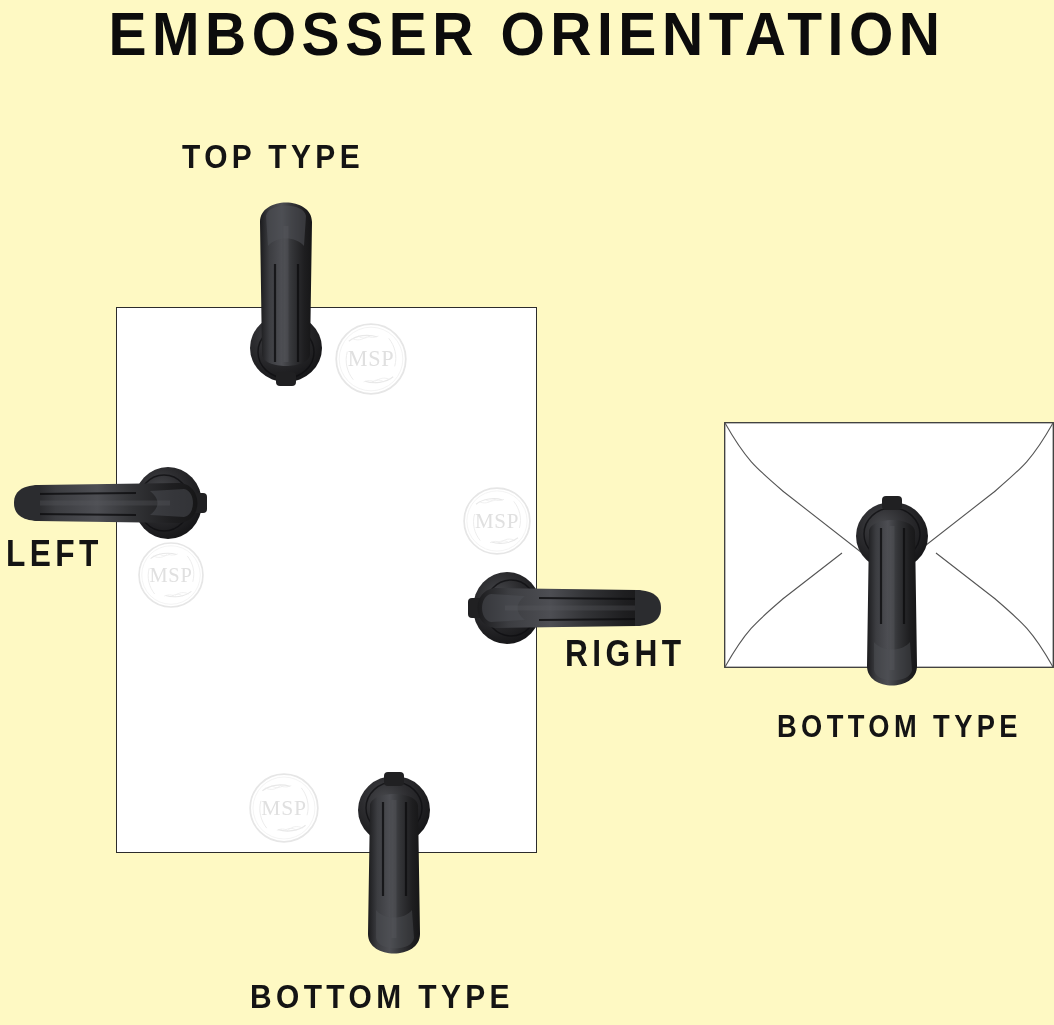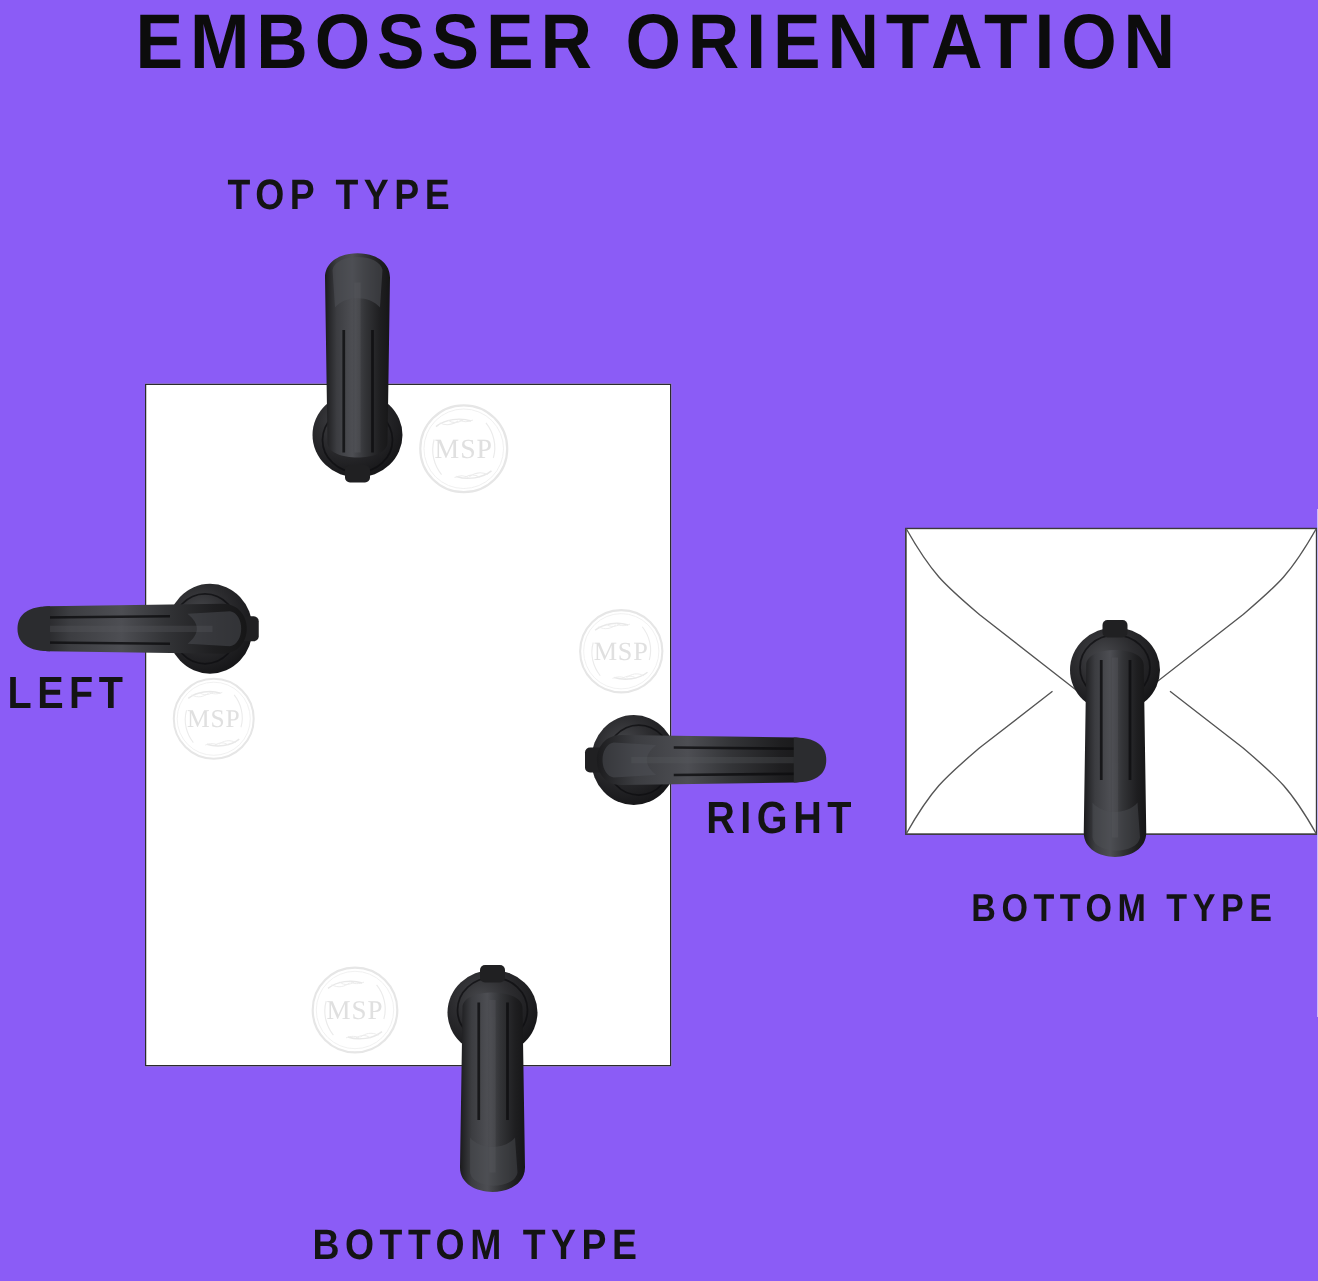--- a/index.html
+++ b/index.html
@@ -8,21 +8,21 @@
     background: #ffffff;
   }
   body {
     font-family: "Liberation Sans", sans-serif;
     -webkit-font-smoothing: antialiased;
   }
   #stage {
     position: relative;
     width: 1054px;
     height: 1025px;
-    background: #8b5cf6;
+    background: #fef9c3;
     overflow: hidden;
   }
 
   
   .title {
     position: absolute;
     left: 0;
     top: 2px;
     width: 1054px;
     text-align: center;

